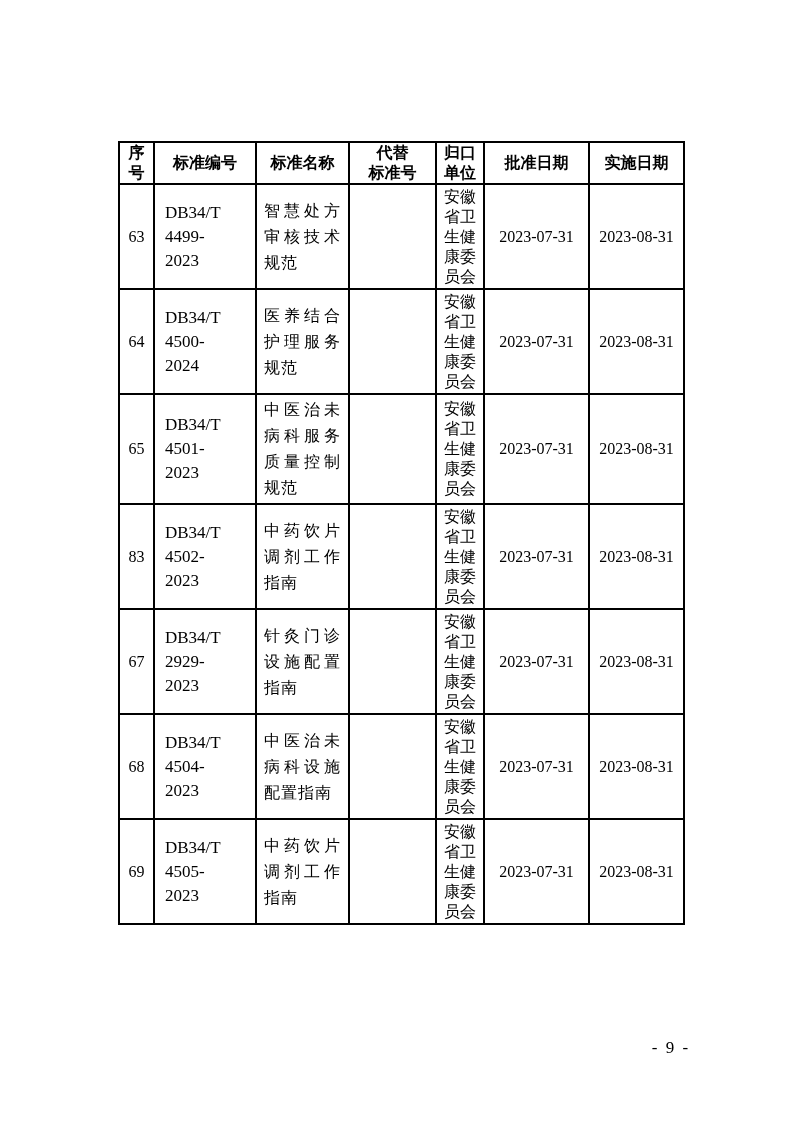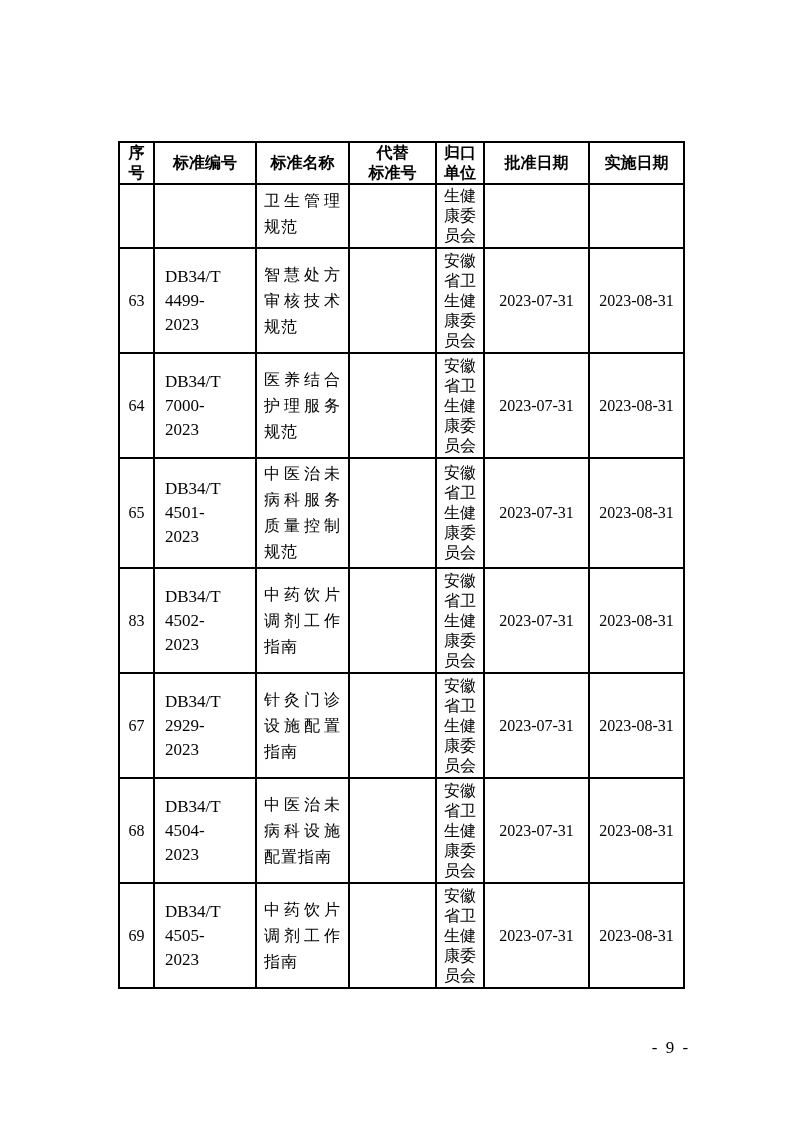--- a/index.html
+++ b/index.html
@@ -109,43 +109,34 @@
         <th>标准名称</th>
         <th>代替
 标准号</th>
         <th>归口
 单位</th>
         <th>批准日期</th>
         <th>实施日期</th>
       </tr>
     </thead>
     <tbody>
-  <tr class="partial-row">
-    <td class="cell-seq"></td>
-    <td class="cell-code"></td>
-    <td class="cell-name">卫生管理规范</td>
-    <td class="cell-replaced"></td>
-    <td class="cell-unit">生健康委员会</td>
-    <td class="cell-approve"></td>
-    <td class="cell-implement"></td>
-  </tr>
 
   <tr class="data-row">
     <td class="cell-seq">63</td>
     <td class="cell-code">DB34/T 4499-2023</td>
     <td class="cell-name">智慧处方审核技术规范</td>
     <td class="cell-replaced"></td>
     <td class="cell-unit">安徽省卫生健康委员会</td>
     <td class="cell-approve">2023-07-31</td>
     <td class="cell-implement">2023-08-31</td>
   </tr>
 
   <tr class="data-row">
     <td class="cell-seq">64</td>
-    <td class="cell-code">DB34/T 7000-2023</td>
+    <td class="cell-code">DB34/T 4500-2024</td>
     <td class="cell-name">医养结合护理服务规范</td>
     <td class="cell-replaced"></td>
     <td class="cell-unit">安徽省卫生健康委员会</td>
     <td class="cell-approve">2023-07-31</td>
     <td class="cell-implement">2023-08-31</td>
   </tr>
 
   <tr class="data-row">
     <td class="cell-seq">65</td>
     <td class="cell-code">DB34/T 4501-2023</td>

